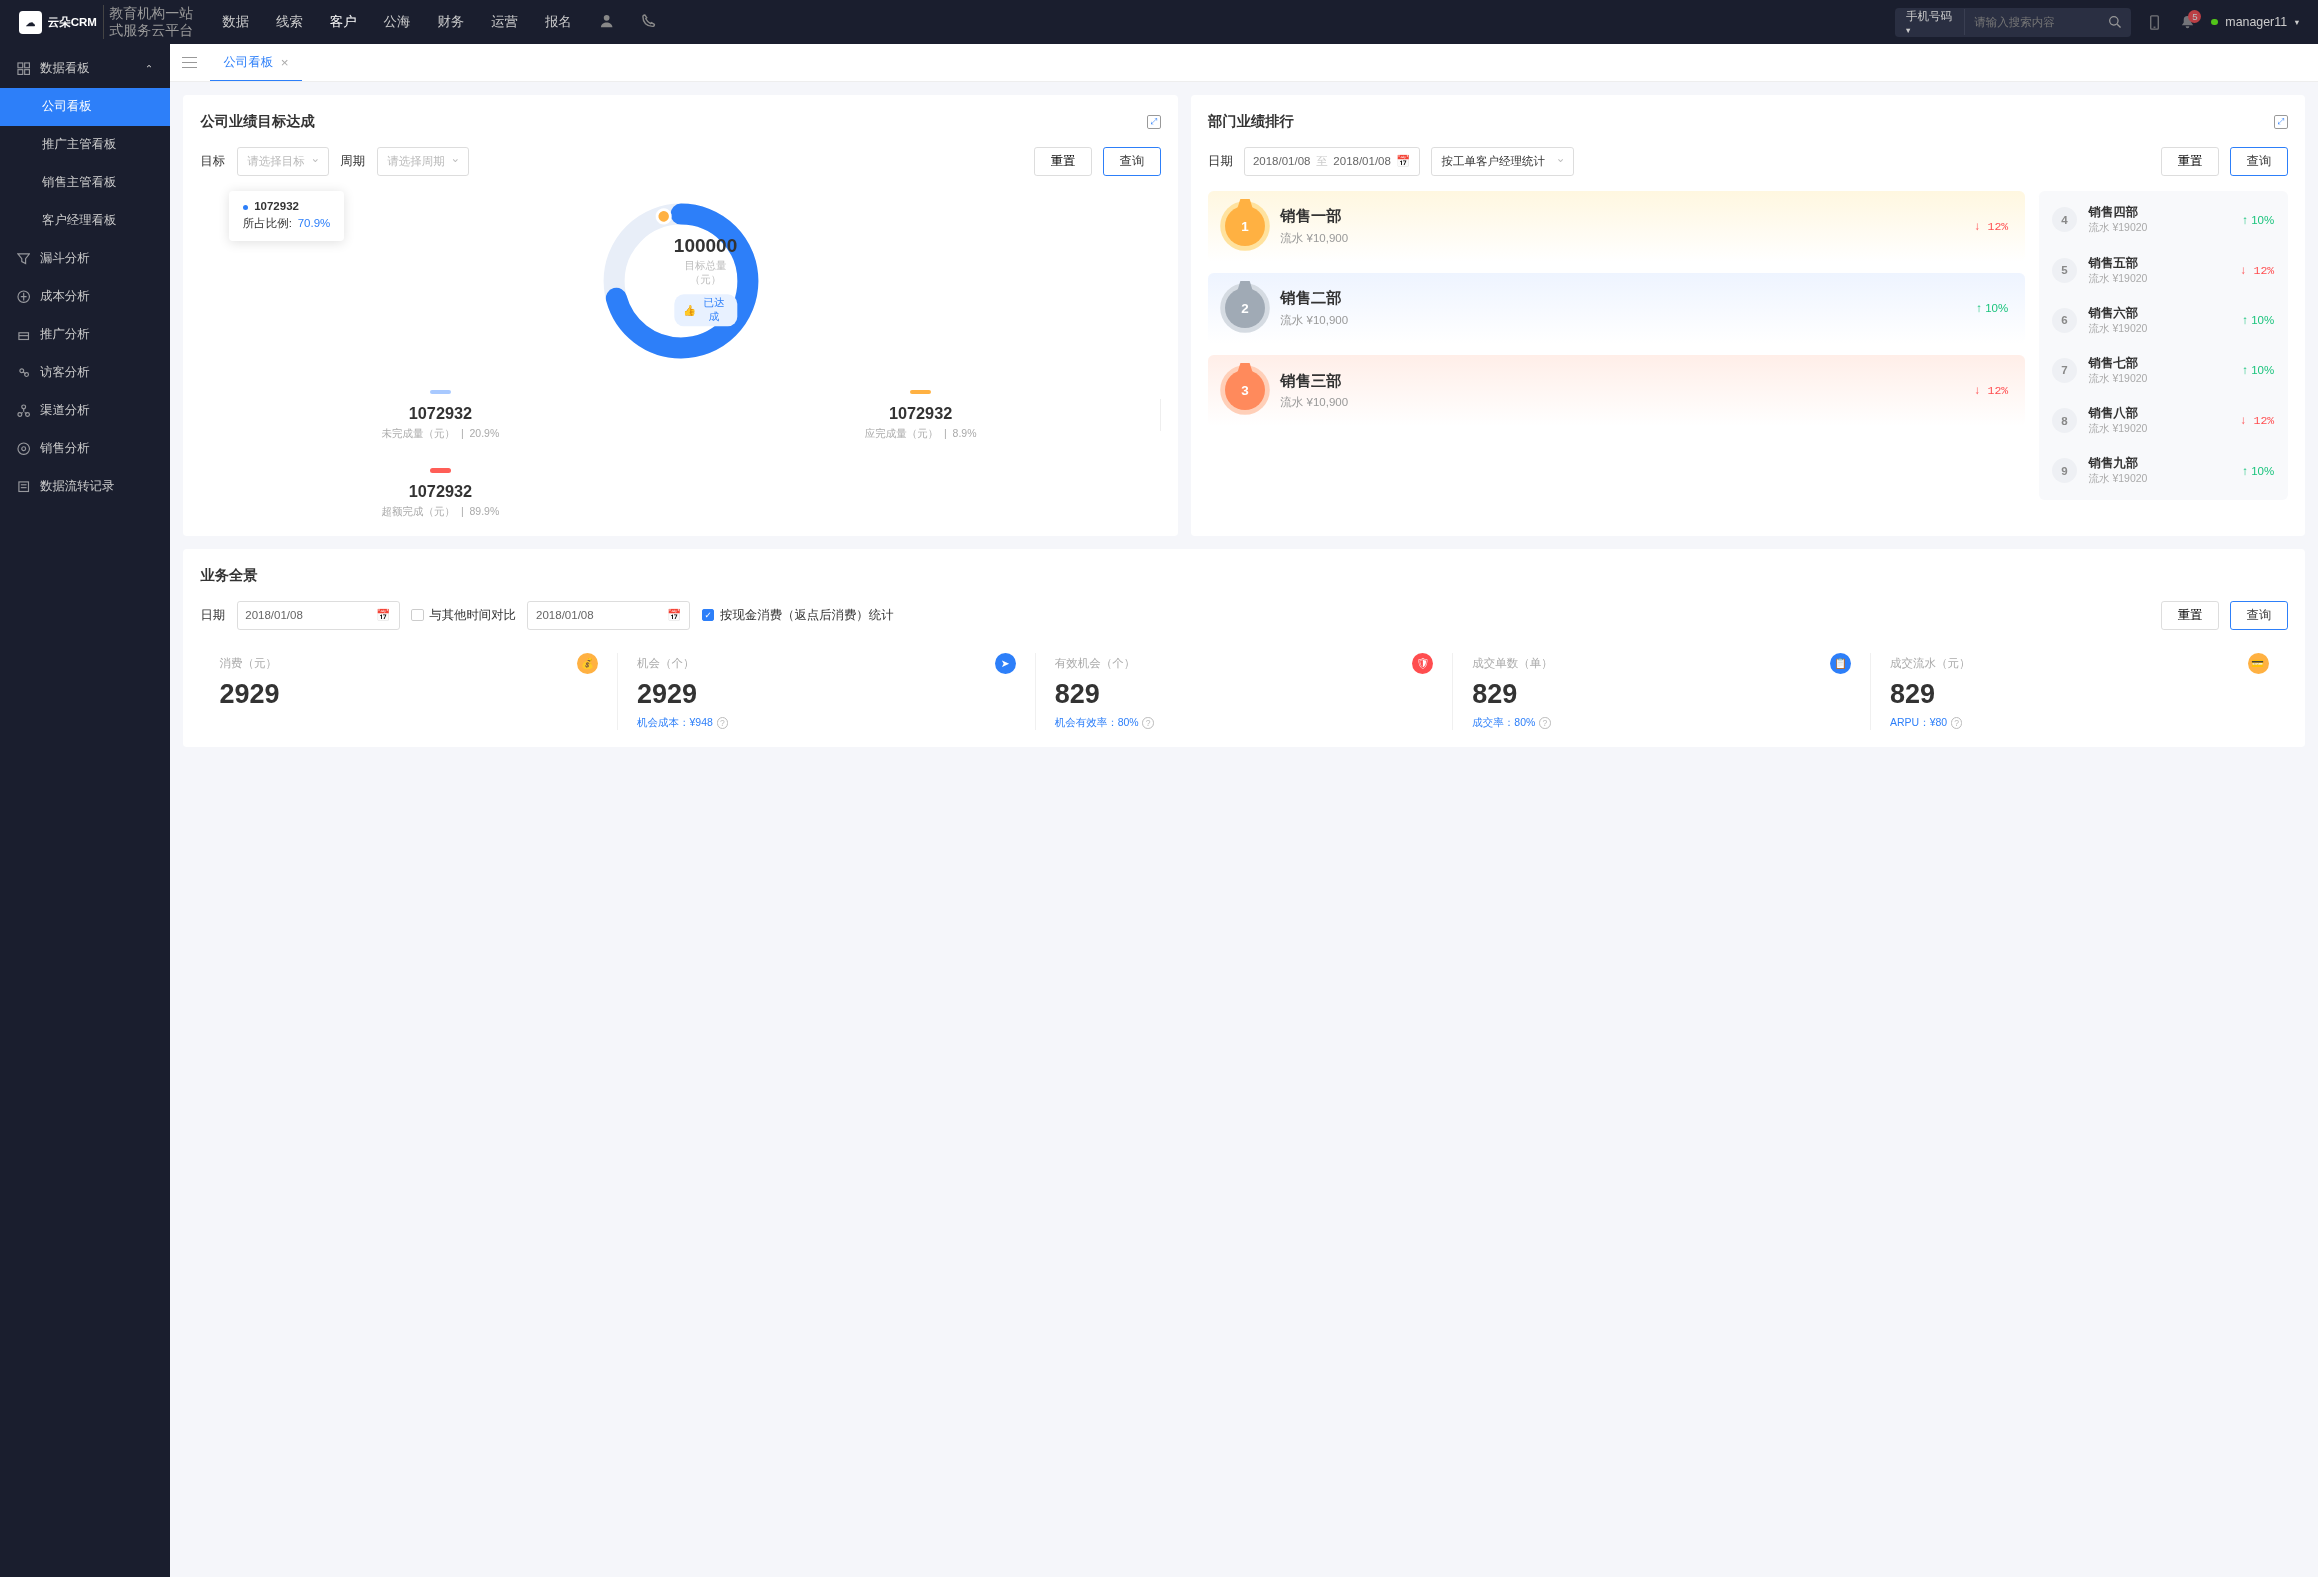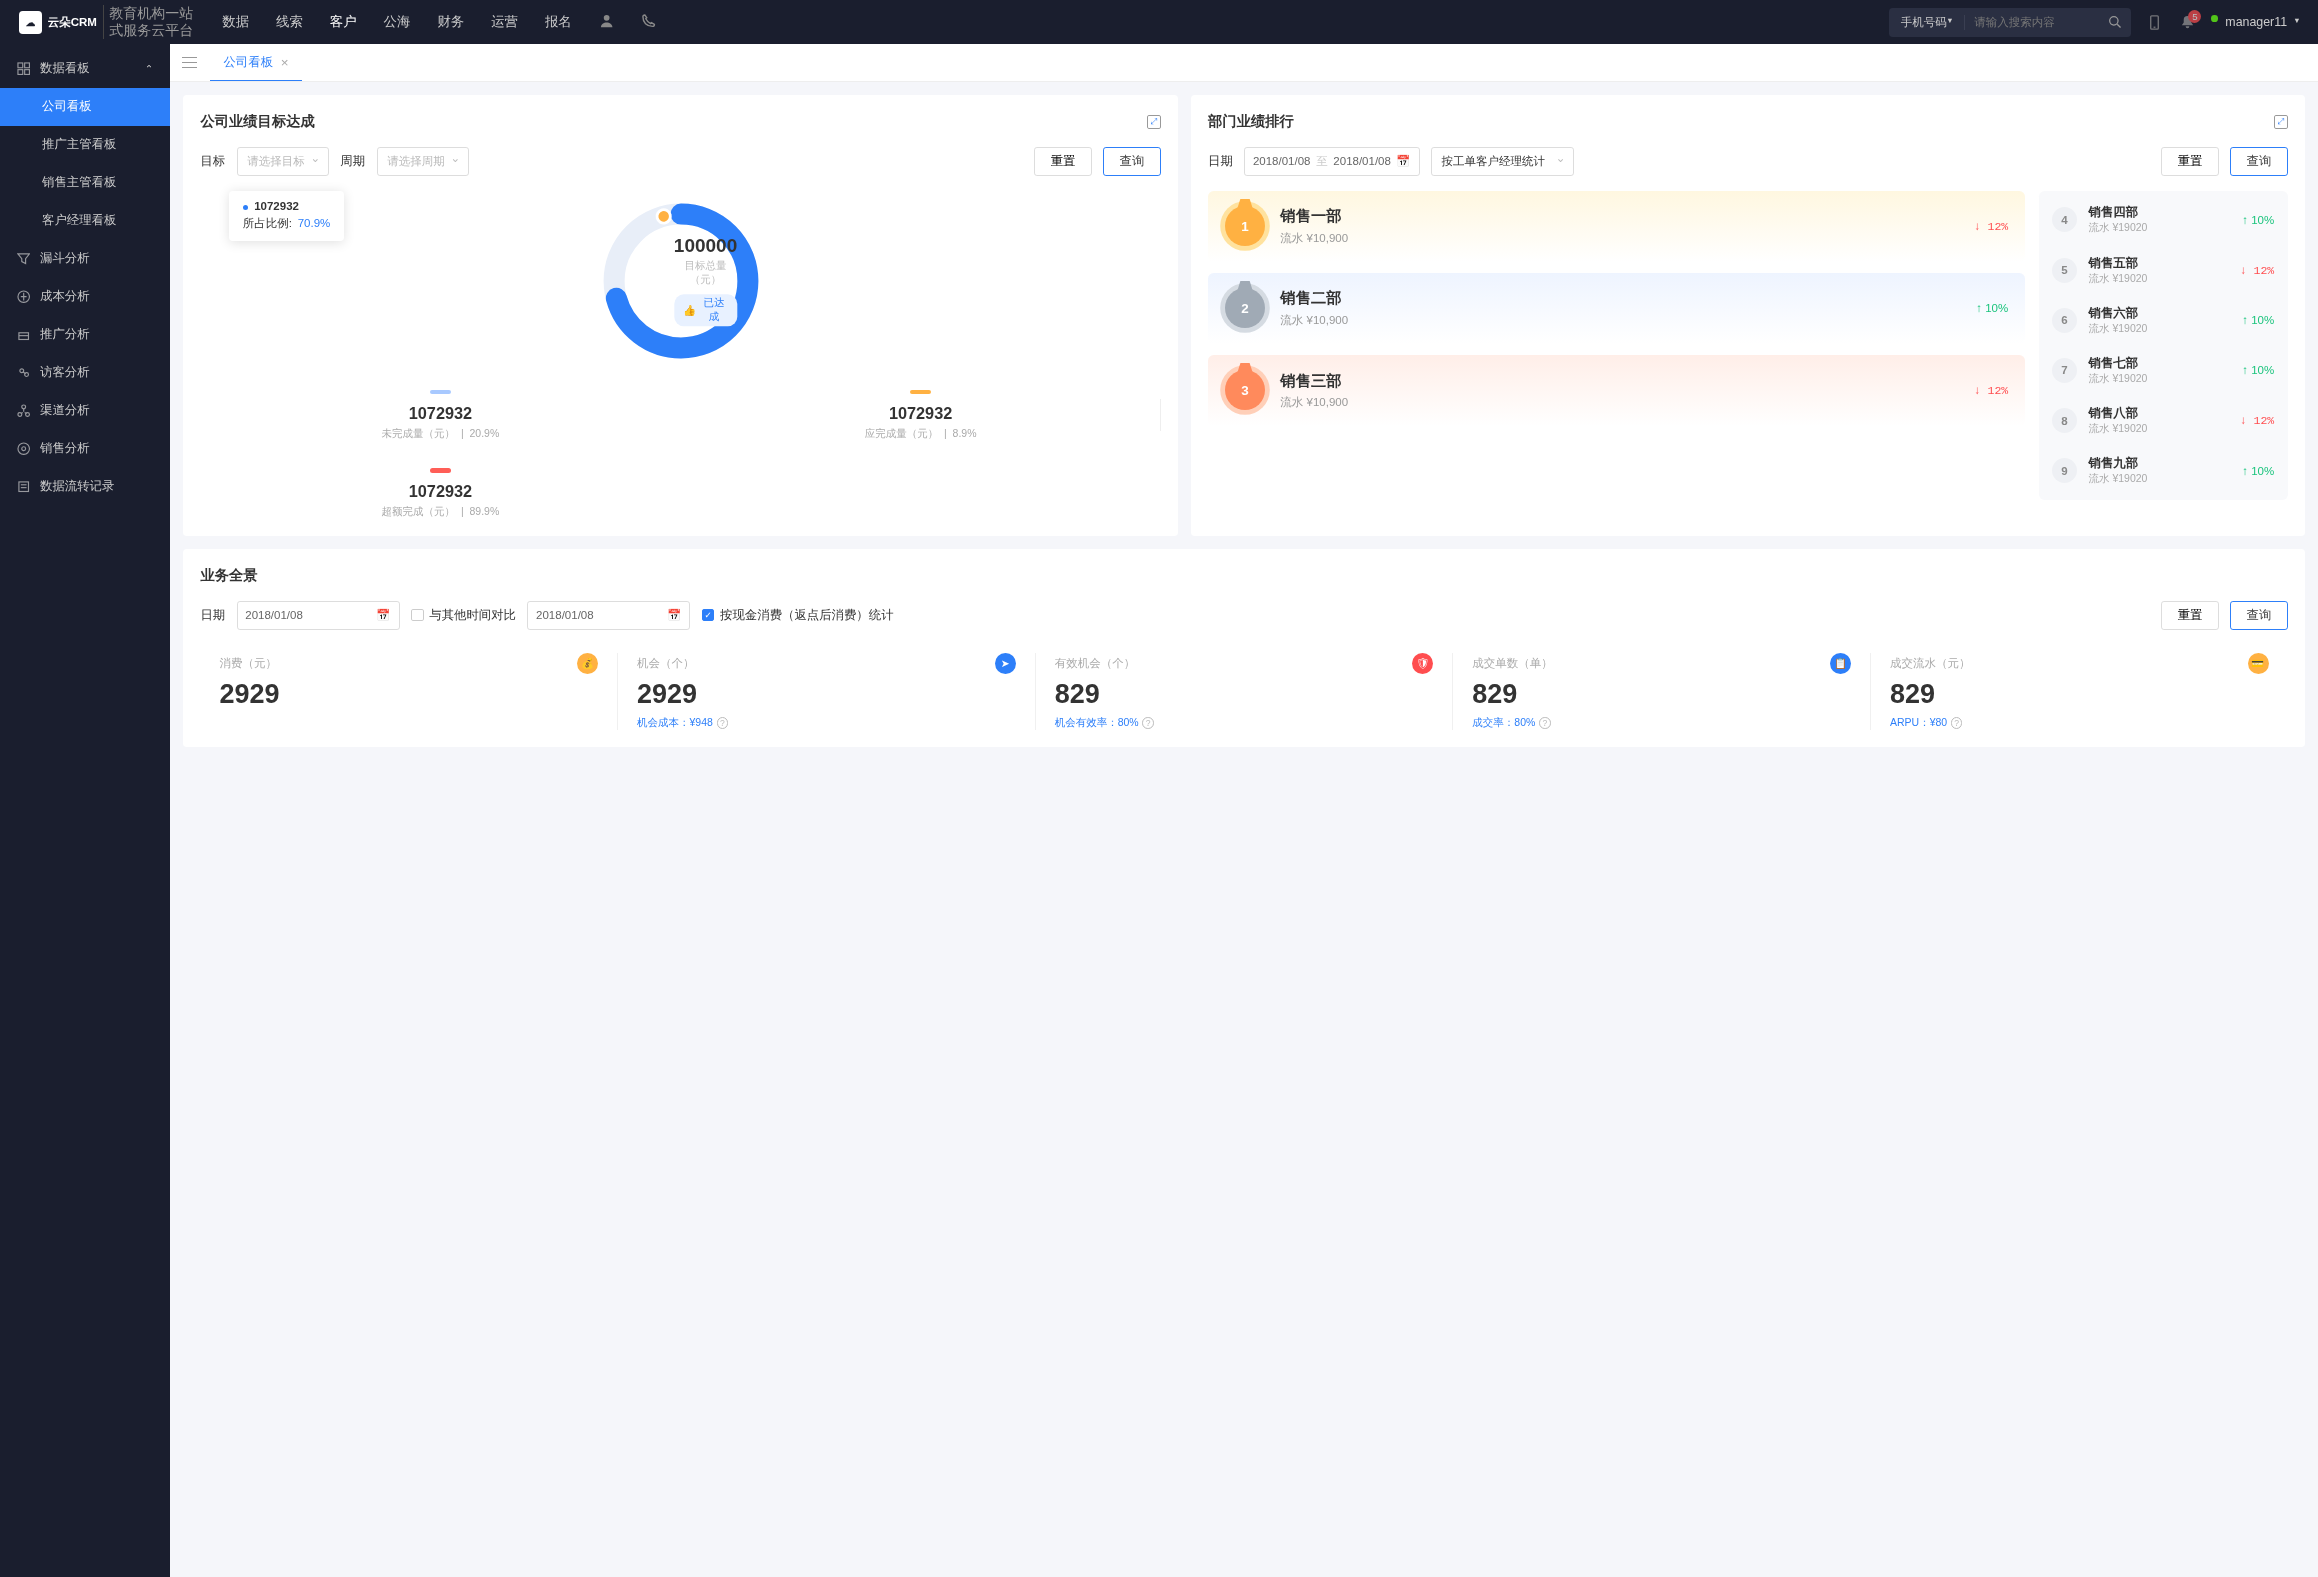--- a/index.html
+++ b/index.html
@@ -6,26 +6,26 @@
 body { font-family:-apple-system,BlinkMacSystemFont,"PingFang SC","Microsoft YaHei",sans-serif; background:#f5f6fa; color:#333; font-size:12.4px; }
 .header { height:44px; background:#1a1e2e; display:flex; align-items:center; padding:0 19px; color:#ccc; }
 .logo { display:flex; align-items:center; gap:5.7px; margin-right:29px; }
 .logo-icon { width:23px; height:23px; background:#fff; border-radius:3.8px; display:flex; align-items:center; justify-content:center; color:#1a1e2e; font-weight:bold; font-size:9.6px; }
 .logo-text { font-size:14px; line-height:1.2; color:#999; }
 .nav { display:flex; gap:27px; }
 .nav-item { cursor:pointer; font-size:13.4px; }
 .nav-item.active { color:#fff; }
 .header-right { margin-left:auto; display:flex; align-items:center; gap:15.3px; }
 .search-box { display:flex; align-items:center; background:#2a2f42; border-radius:3.8px; height:29px; }
-.search-type { padding:0 11.5px; border-right:1px solid #3a3f52; font-size:11.5px; display:flex; align-items:flex-start; gap:1px; }
+.search-type { padding:0 11.5px; border-right:1px solid #3a3f52; font-size:11.5px; display:flex; align-items:flex-start; gap:1px;flex-direction:column; }
 .search-input { background:transparent; border:none; padding:0 9.6px; color:#ccc; outline:none; width:134px; font-size:11.5px; }
 .search-btn { padding:0 9.6px; cursor:pointer; }
 .hicon { width:17px; height:17px; opacity:.7; cursor:pointer; position:relative; }
 .badge { position:absolute; top:-3.8px; right:-5.7px; background:#ff4d4f; color:#fff; border-radius:7.6px; font-size:9.6px; padding:0 3.8px; line-height:13.4px; }
-.user { display:flex; align-items:flex-start; gap:7.6px; font-size:12.4px; }
+.user { display:flex; align-items:center; gap:7.6px; font-size:12.4px; }
 .user-dot { width:6.7px; height:6.7px; background:#52c41a; border-radius:50%; }
 .layout { display:flex; }
 .sidebar { width:170px; background:#1a1e2e; min-height:calc(100vh - 44px); color:#ccc; padding-top:5.7px; }
 .side-item { height:38px; display:flex; align-items:center; padding:0 17px; gap:9.6px; cursor:pointer; font-size:12.4px; }
 .side-item.sub { padding-left:42px; }
 .side-item.active { background:#2d7ff9; color:#fff; }
 .side-icon { width:13.4px; height:13.4px; opacity:.7; }
 .side-arrow { margin-left:auto; font-size:9.6px; }
 .main { flex:1; }
 .tabs { height:38px; background:#fff; display:flex; align-items:center; padding:0 11.5px; gap:5.7px; border-bottom:1px solid #eee; }

